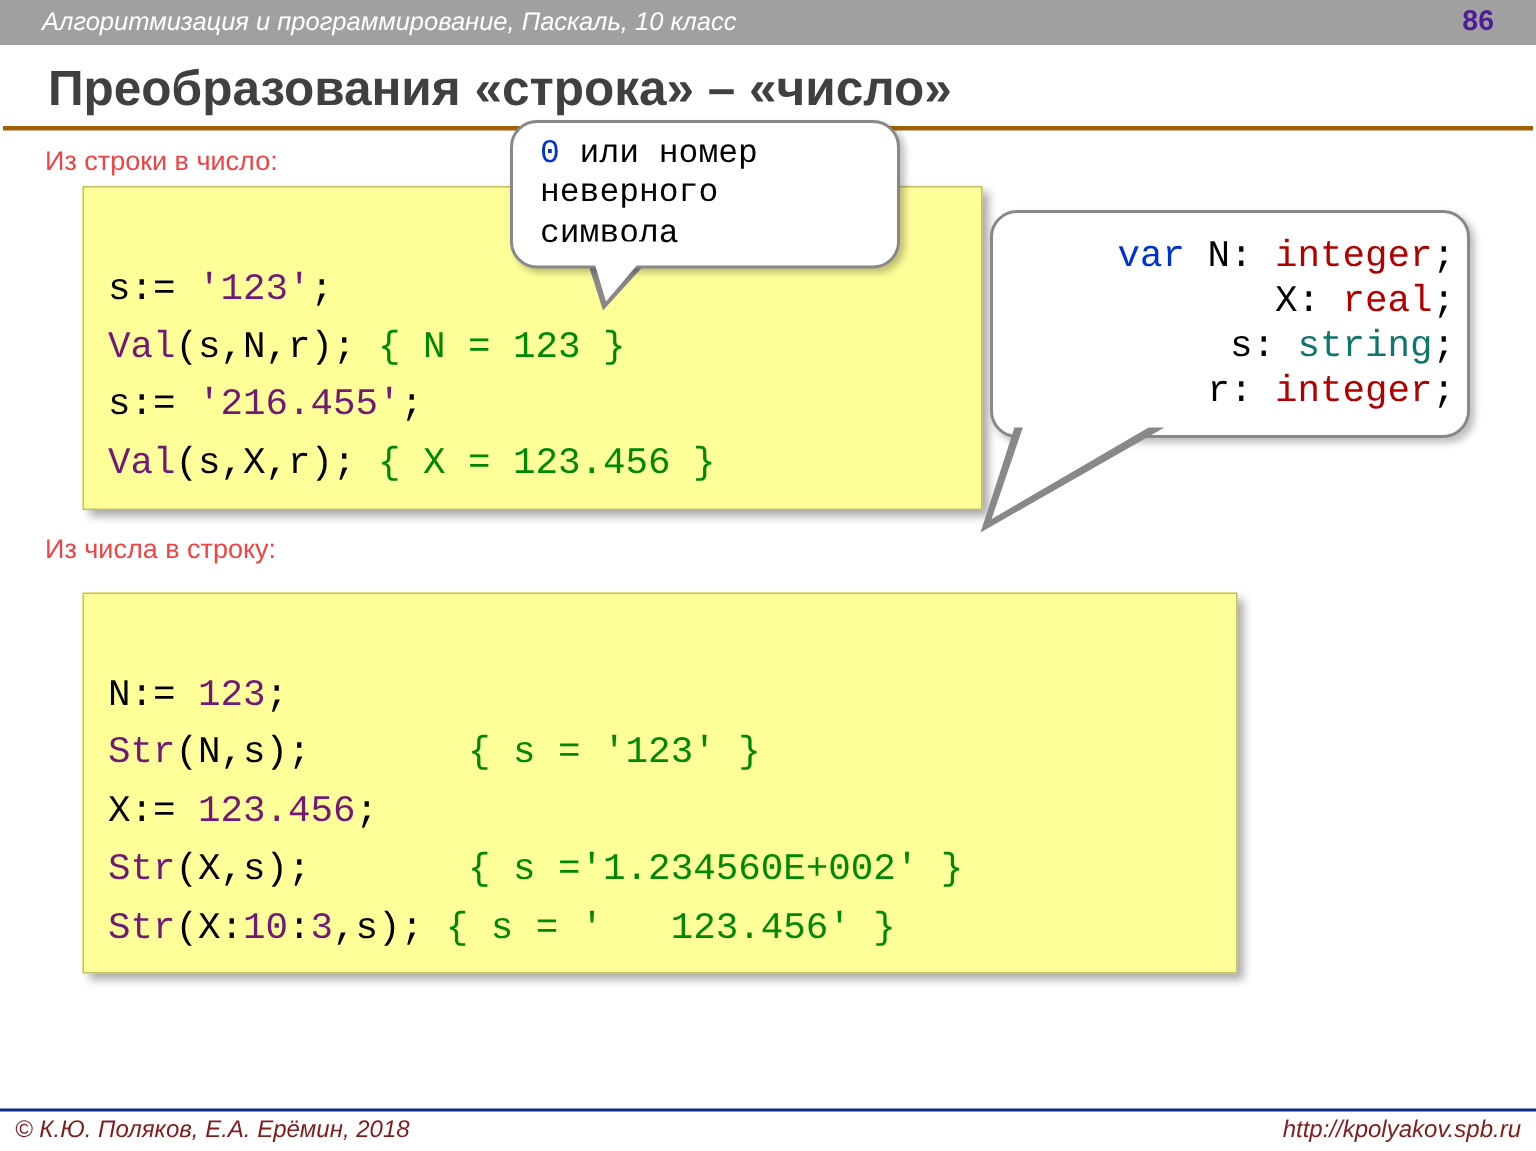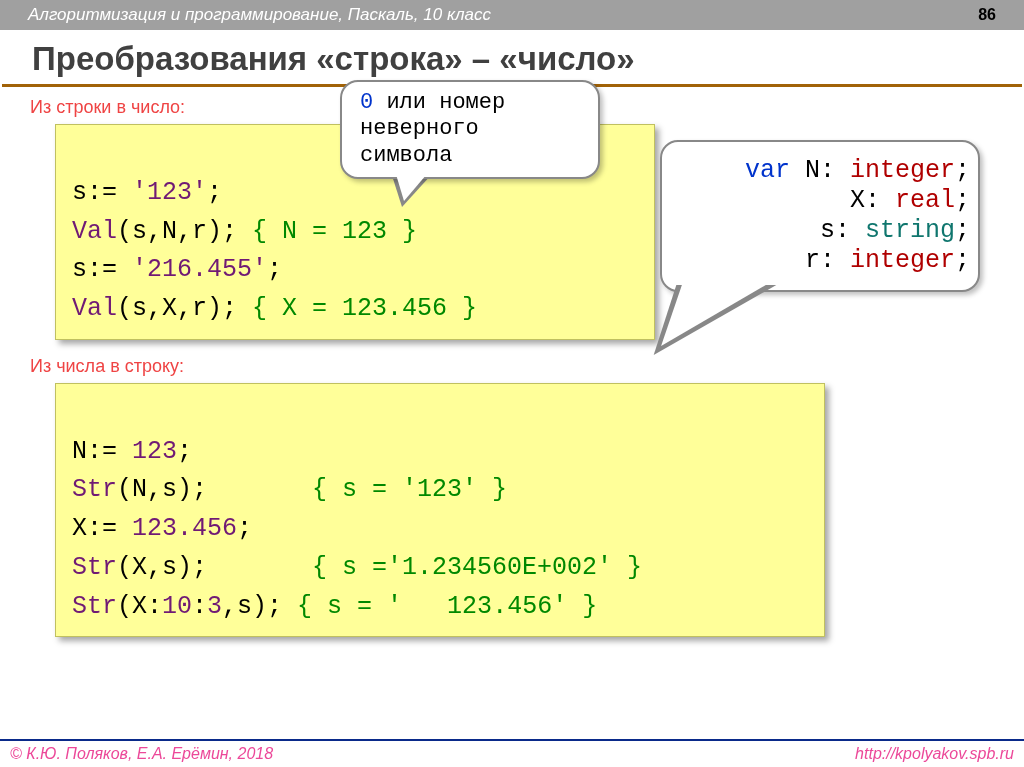--- a/index.html
+++ b/index.html
@@ -15,21 +15,21 @@
     height: 30px;
     background: #a0a0a0;
     color: #fff;
     display: flex;
     align-items: center;
     padding: 0 28px;
     font-size: 17px;
     font-style: italic;
     justify-content: space-between;
   }
-  .topbar .page-no { font-style: normal; font-weight: bold; color:#000000; font-size:16px;}
+  .topbar .page-no { font-style: normal; font-weight: bold; color:#4c1d95; font-size:19px;}
   .title {
     font-size: 33px;
     font-weight: bold;
     color: #404040;
     padding: 10px 30px 6px 30px;
     border-bottom: 3px solid #a16207;
     margin: 0 2px 8px 2px;
   }
   .section { font-size: 18px; color: #ef4444; padding: 2px 0 6px 30px; }
   .codebox {
@@ -38,21 +38,21 @@
     box-shadow: 4px 4px 6px rgba(0,0,0,.35);
     margin: 0 0 14px 55px;
     padding: 10px 16px 10px 16px;
     font-family: "Courier New", monospace;
     font-size: 25px;
     line-height: 1.55;
     white-space: pre;
     position: relative;
     width: 600px;
   }
-  .codebox.wide { width: 770px; }
+  .codebox.wide { width: 770px; margin-top: 12px; }
   .code-black { color:#000; }
   .code-blue  { color:#701a75; }
   .code-green { color:#008800; }
 
   
   .bubble {
     position: absolute;
     background: #fff;
     border: 2px solid #888;
     border-radius: 18px;
@@ -107,21 +107,21 @@
 
   .footer {
     position: absolute;
     bottom: 0; left:0; right:0;
     height: 28px;
     border-top: 2px solid #0a2a8a;
     display:flex; justify-content:space-between; align-items:center;
     padding: 0 10px;
     font-size: 16px;
     font-style: italic;
-    color: #ec4899;
+    color: #7f1d1d;
   }
 </style>
 </head>
 <body>
 
 <div class="topbar">
   <span>Алгоритмизация и программирование, Паскаль, 10 класс</span>
   <span class="page-no">86</span>
 </div>
 

